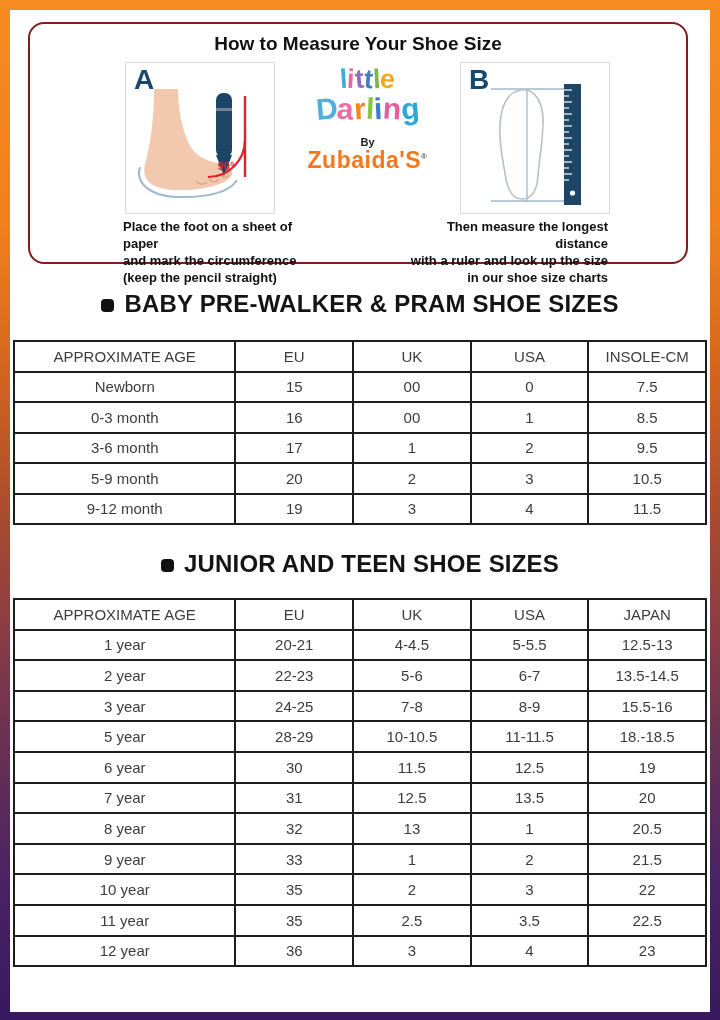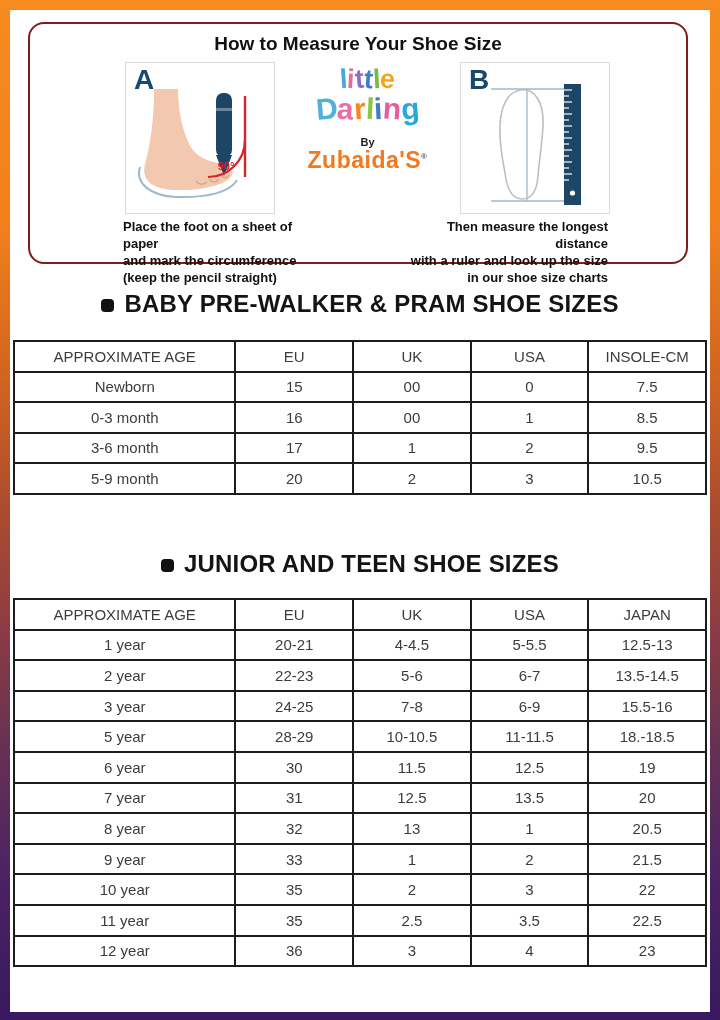--- a/index.html
+++ b/index.html
@@ -173,20 +173,27 @@
           <td>2</td>
           <td>9.5</td>
         </tr>
         <tr>
           <td>5-9 month</td>
           <td>20</td>
           <td>2</td>
           <td>3</td>
           <td>10.5</td>
         </tr>
+        <tr>
+          <td>9-12 month</td>
+          <td>19</td>
+          <td>3</td>
+          <td>4</td>
+          <td>11.5</td>
+        </tr>
       </tbody>
   </table>
 
   <div class="section-title st2"><span class="bullet"></span><span>JUNIOR AND TEEN SHOE SIZES</span></div>
   <table class="t2">
     <colgroup>
         <col style="width:32%">
         <col style="width:17%">
         <col style="width:17%">
         <col style="width:17%">
@@ -213,21 +220,21 @@
           <td>2 year</td>
           <td>22-23</td>
           <td>5-6</td>
           <td>6-7</td>
           <td>13.5-14.5</td>
         </tr>
         <tr>
           <td>3 year</td>
           <td>24-25</td>
           <td>7-8</td>
-          <td>6-9</td>
+          <td>8-9</td>
           <td>15.5-16</td>
         </tr>
         <tr>
           <td>5 year</td>
           <td>28-29</td>
           <td>10-10.5</td>
           <td>11-11.5</td>
           <td>18.-18.5</td>
         </tr>
         <tr>

